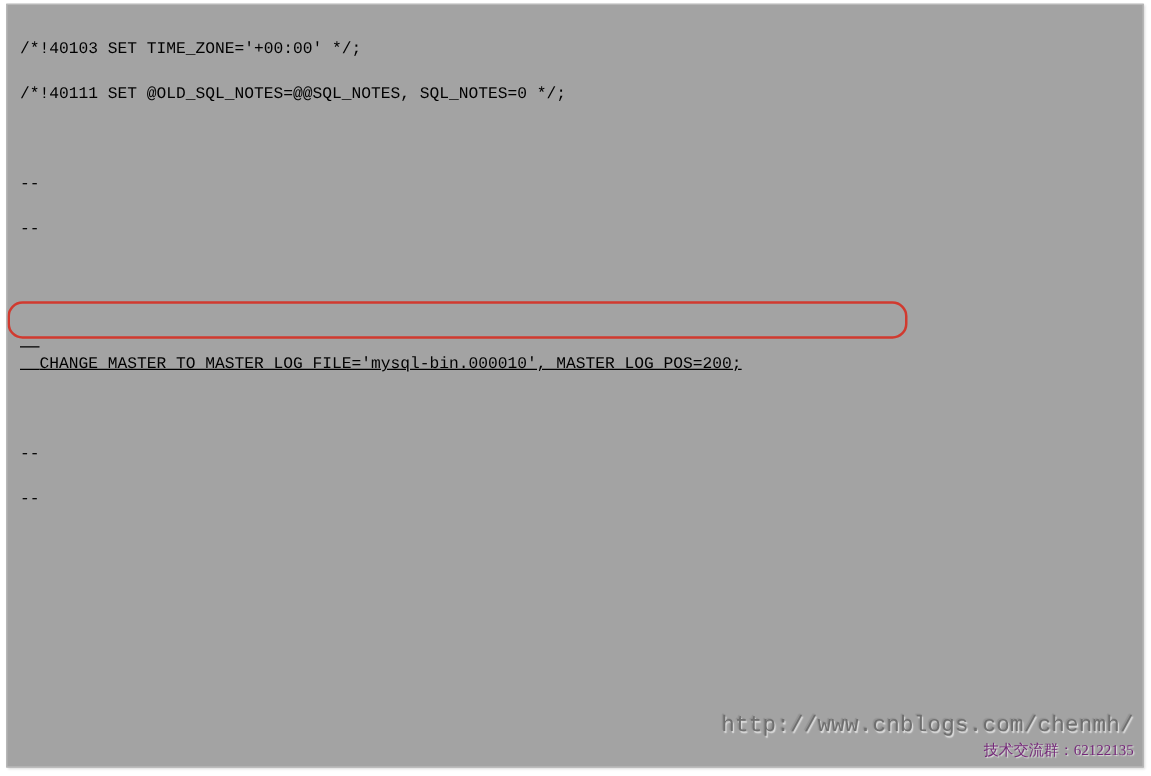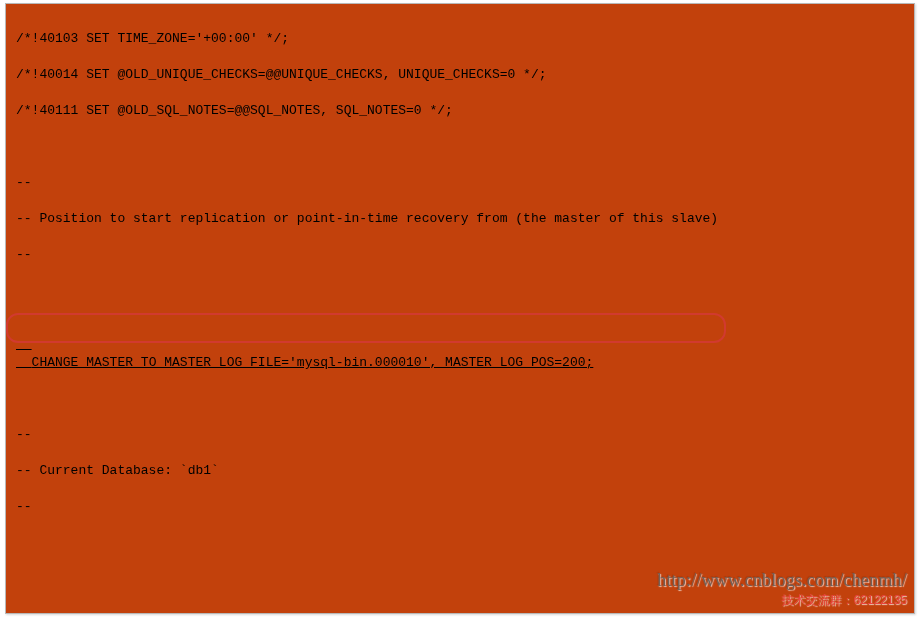--- a/index.html
+++ b/index.html
@@ -13,21 +13,21 @@
     font-family: "Courier New", Courier, monospace;
   }
   .frame {
     position: absolute;
     left: 5px;
     top: 3px;
     width: 908px;
     height: 609px;
     border: 1px solid #b8b8b8;
     box-shadow: 1px 1px 2px rgba(0,0,0,0.15);
-    background: #c2410c;
+    background: #a3a3a3;
     overflow: hidden;
   }
   .code {
     padding: 8px 10px 10px 10px;
     color: #000000;
     font-size: 13px;
     line-height: 18px;
     white-space: pre;
     font-family: "Courier New", Courier, monospace;
   }
@@ -46,59 +46,56 @@
     height: 26px;
     border: 2px solid #d13a2f;
     border-radius: 12px;
     pointer-events: none;
   }
   .watermark {
     position: absolute;
     right: 14px;
     bottom: 30px;
     color: #666666;
-    font-family: Liberation Serif, serif;
+    font-family: Liberation Mono, monospace;
     font-size: 18px;
     letter-spacing: 0.2px;
     text-shadow: 1px 1px 1px rgba(255,255,255,0.8), -1px -1px 1px rgba(0,0,0,0.15);
     opacity: 0.85;
     pointer-events: none;
   }
   .watermark2 {
     position: absolute;
     right: 14px;
     bottom: 12px;
-    color: #ef4444;
-    font-family: Liberation Sans, sans-serif;
+    color: #701a75;
+    font-family: Liberation Serif, serif;
     font-size: 12px;
     text-shadow: 1px 1px 1px rgba(255,255,255,0.8);
     opacity: 0.9;
     pointer-events: none;
   }
 </style>
 </head>
 <body>
 
 <div class="frame">
   <div class="code">
 <div>/*!40103 SET TIME_ZONE='+00:00' */;</div>
-<div>/*!40014 SET @OLD_UNIQUE_CHECKS=@@UNIQUE_CHECKS, UNIQUE_CHECKS=0 */;</div>
 <div>/*!40111 SET @OLD_SQL_NOTES=@@SQL_NOTES, SQL_NOTES=0 */;</div>
 <div class="blank"></div>
 <div>--</div>
-<div>-- Position to start replication or point-in-time recovery from (the master of this slave)</div>
 <div>--</div>
 <div class="blank"></div>
 <div class="highlight-wrap">
   <div class="highlight-border"></div>
   <span>CHANGE MASTER TO MASTER_LOG_FILE='mysql-bin.000010', MASTER_LOG_POS=200;</span>
 </div>
 <div class="blank"></div>
 <div>--</div>
-<div>-- Current Database: `db1`</div>
 <div>--</div>
 <div class="blank"></div>
 
 
 
 
 
 
 
 

